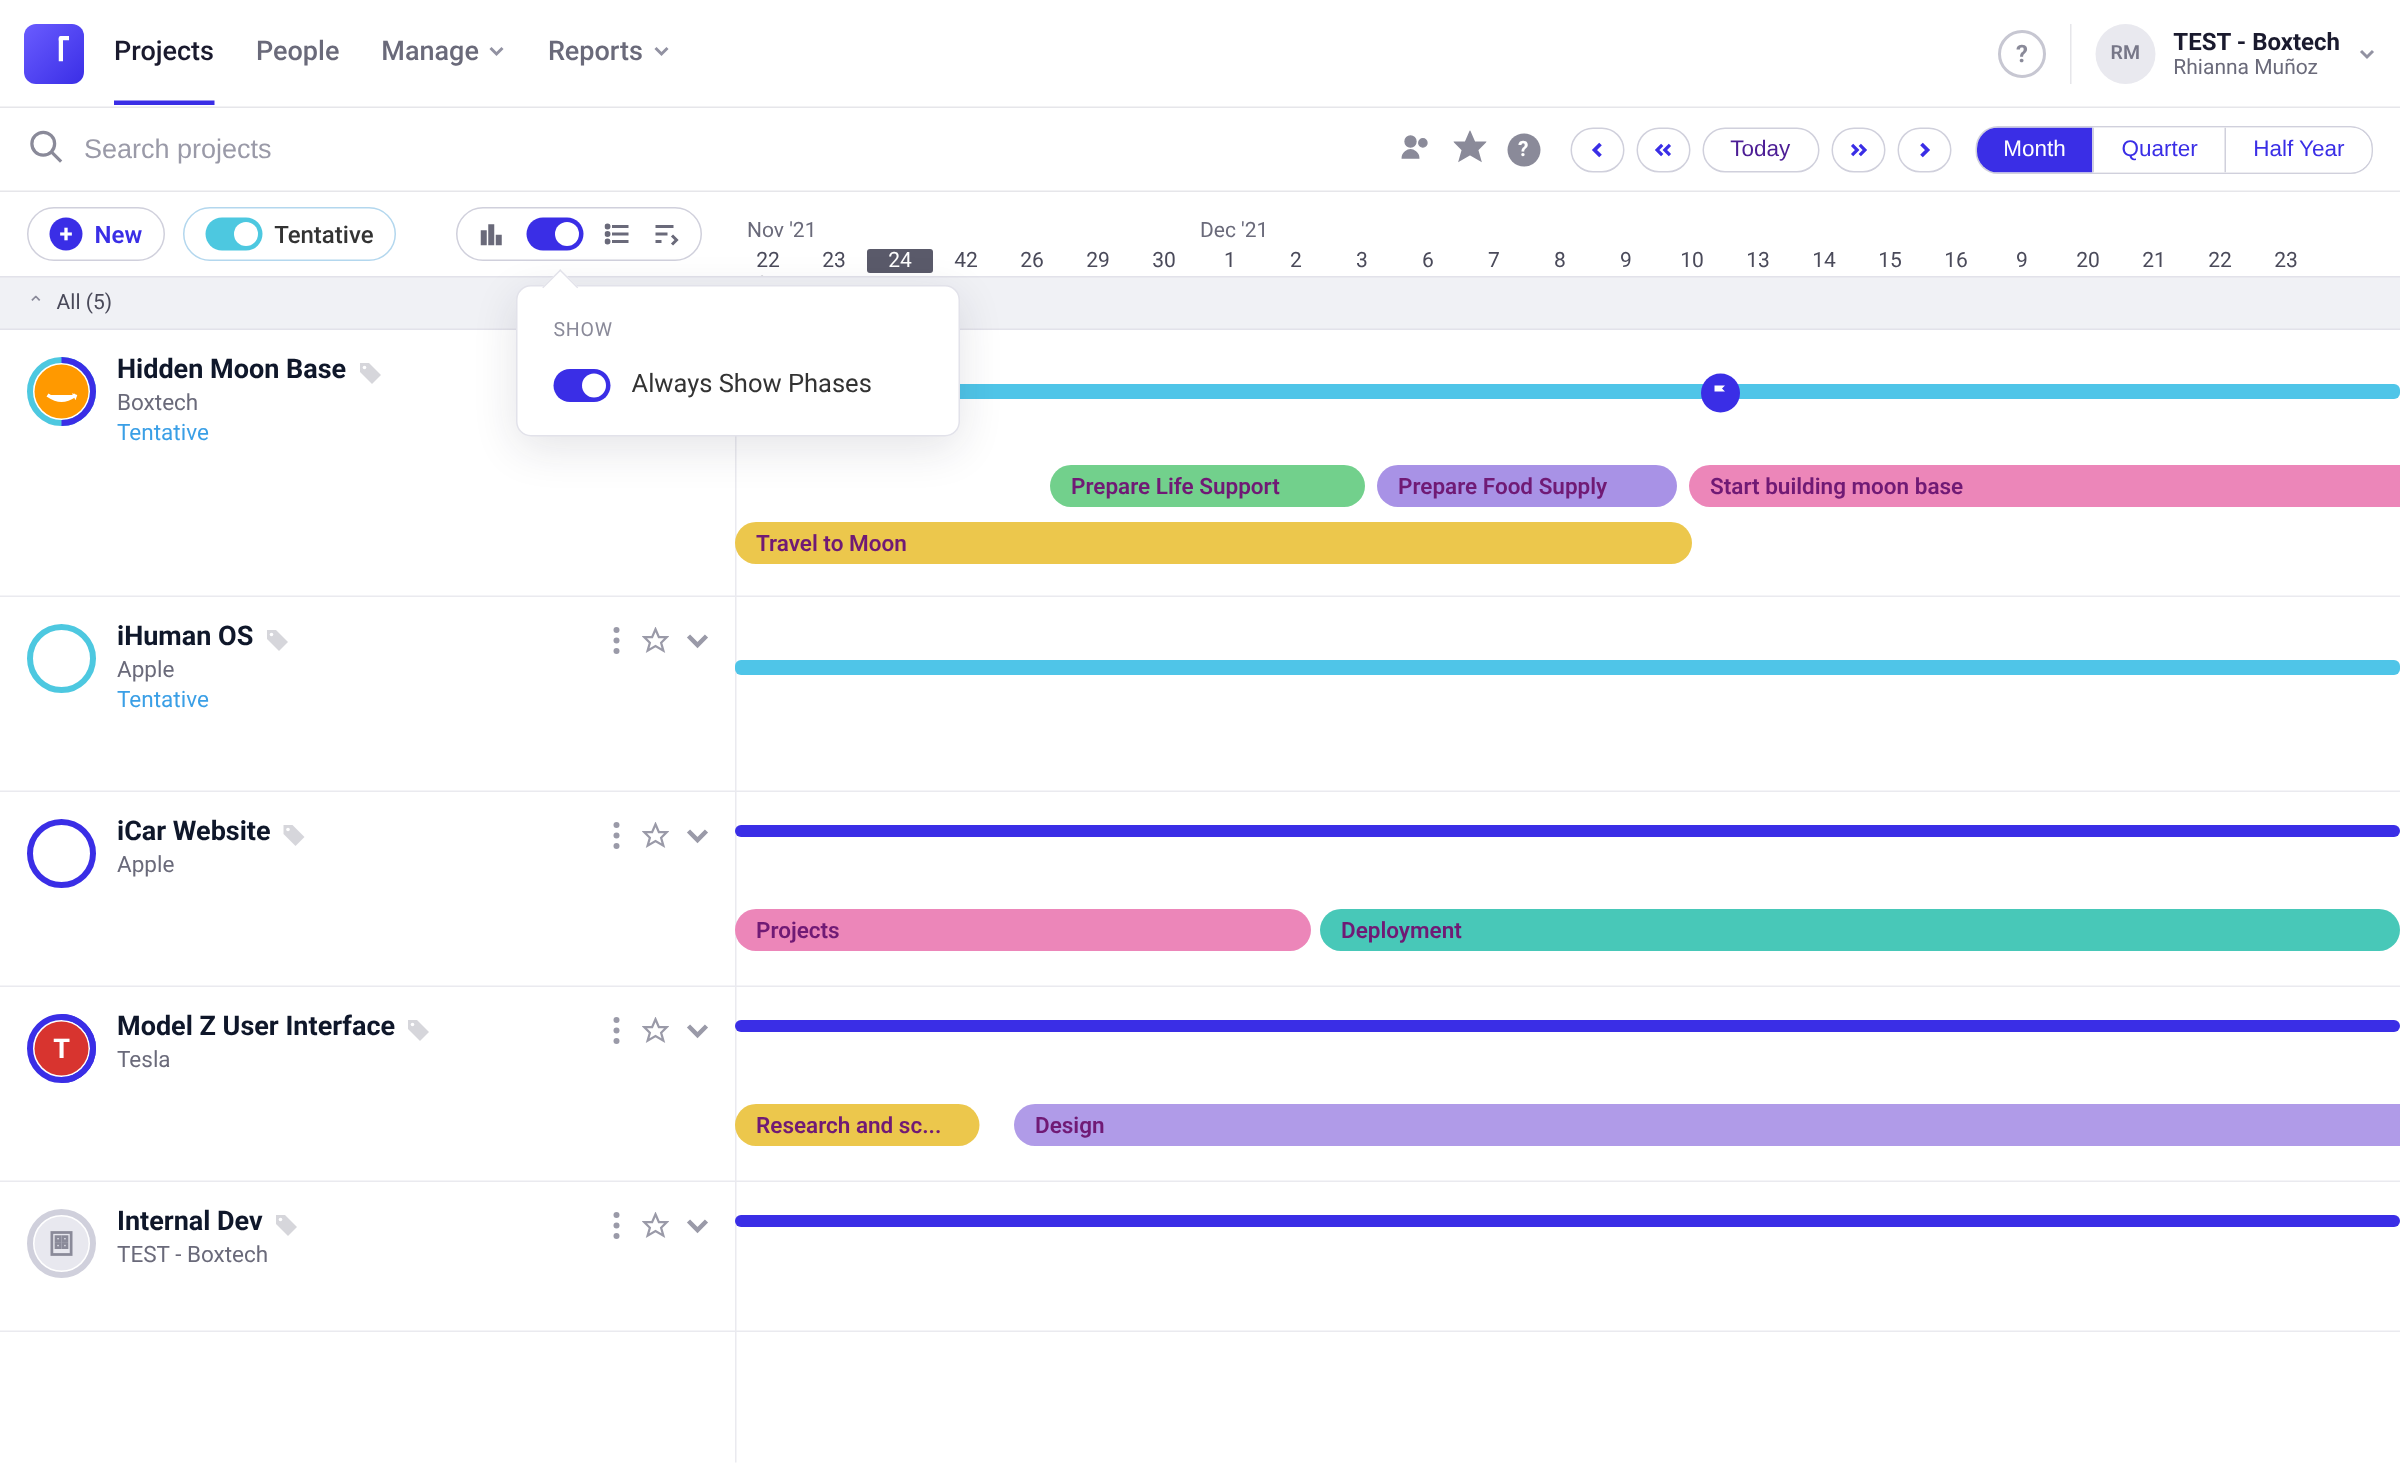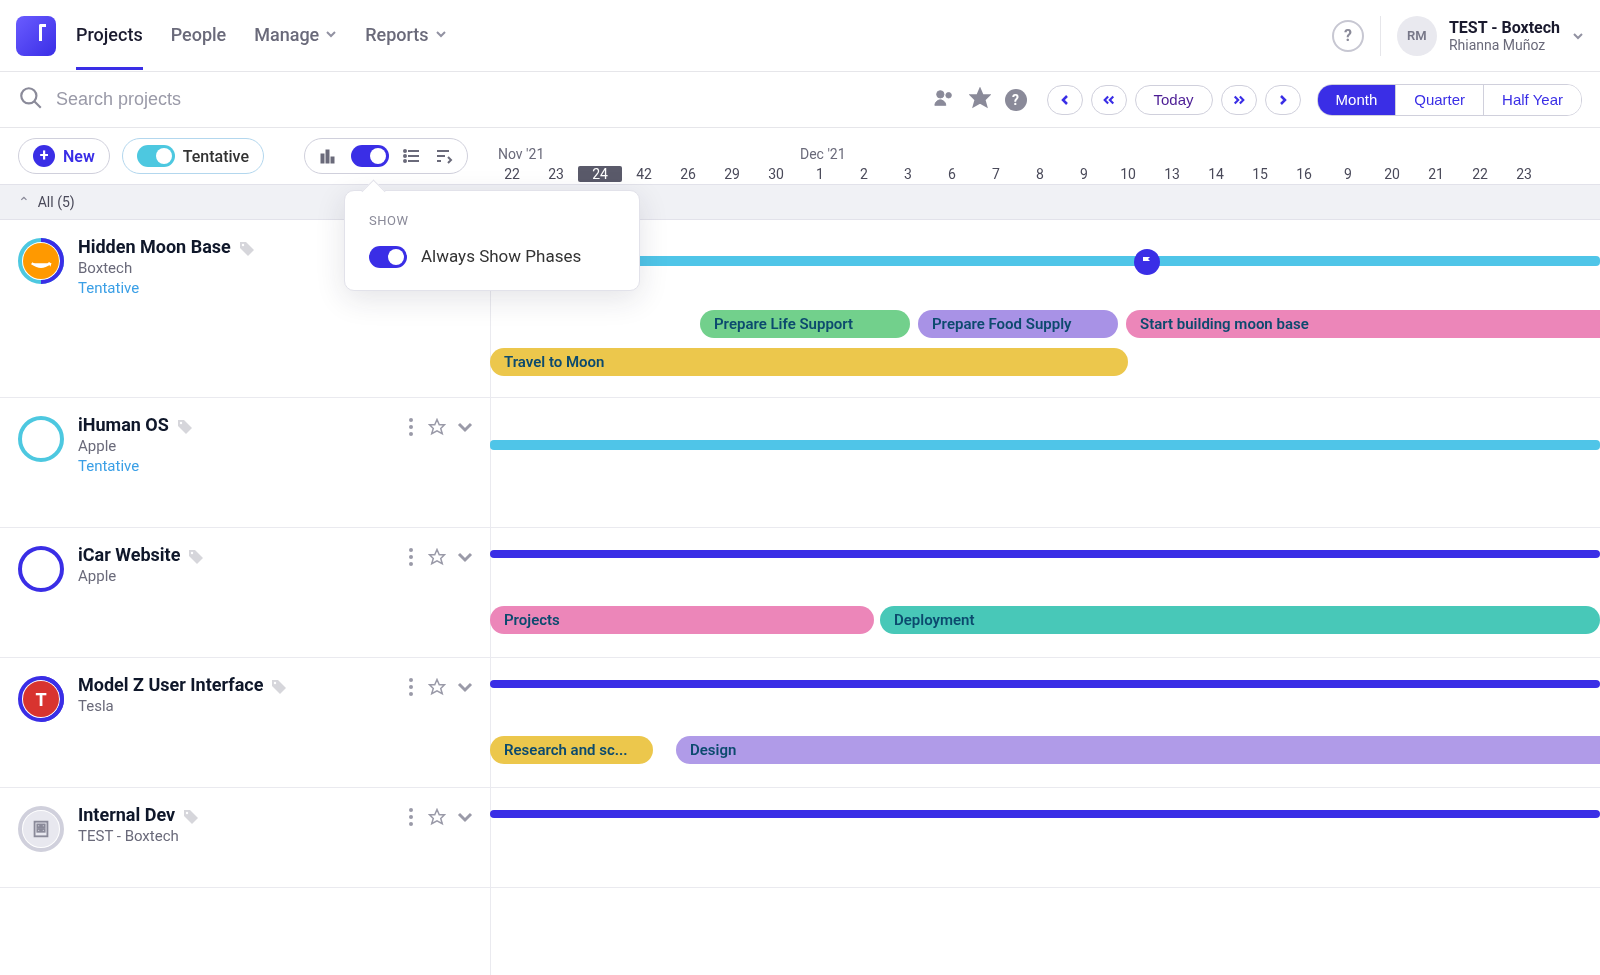--- a/index.html
+++ b/index.html
@@ -84,21 +84,21 @@
 .proj-client { font-size: 15px; color: #6a6a7a; margin-top: 2px; }
 .proj-status { font-size: 15px; color: #3a9fe6; margin-top: 2px; }
 .proj-actions { position: absolute; right: 16px; top: 20px; display: flex; gap: 10px; align-items: center; }
 .proj-actions svg { width: 18px; height: 18px; stroke: #9a9aa8; fill: none; stroke-width: 2; }
 .dots-vert { width: 14px; display: flex; flex-direction: column; gap: 3px; align-items: center; }
 .dots-vert span { width: 4px; height: 4px; background: #9a9aa8; border-radius: 50%; }
 .tag-icon { width: 16px; height: 16px; opacity: 0.4; }
 
 
 .gantt-col { position: absolute; left: 490px; right: 0; top: 0; bottom: 0; }
-.bar { position: absolute; height: 28px; border-radius: 14px; display: flex; align-items: center; padding: 0 14px; color: #0c4a6e; font-size: 15px; font-weight: 600; white-space: nowrap; overflow: hidden; }
+.bar { position: absolute; height: 28px; border-radius: 14px; display: flex; align-items: center; padding: 0 14px; color: #701a75; font-size: 15px; font-weight: 600; white-space: nowrap; overflow: hidden; }
 .thin-bar { position: absolute; height: 10px; border-radius: 4px; }
 .thin-bar.cyan { background: #4fc5e8; }
 .thin-bar.blue { background: #3a2ee6; height: 8px; }
 .milestone { position: absolute; width: 26px; height: 26px; border-radius: 50%; background: #3a2ee6; display: flex; align-items: center; justify-content: center; }
 .milestone svg { width: 12px; height: 12px; fill: #fff; }
 
 
 .c-green { background: #72d08c; }
 .c-purple { background: #a892e6; }
 .c-pink { background: #ec86b9; }

